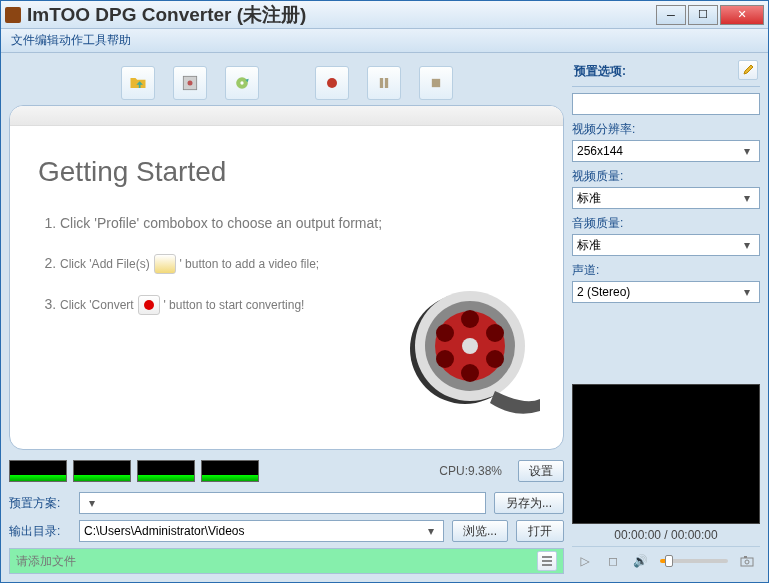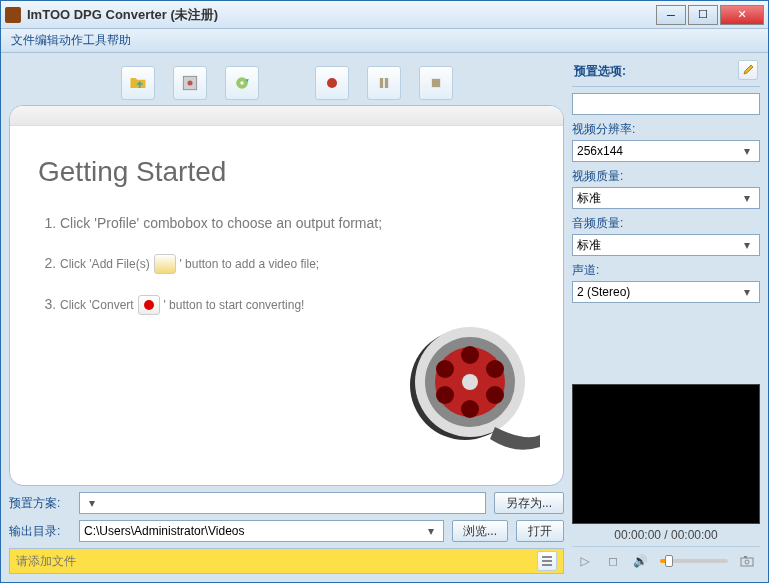--- a/index.html
+++ b/index.html
@@ -1,20 +1,20 @@
 <!DOCTYPE html>
 <html><head>
 <meta charset="utf-8">
 <style>
 * { box-sizing: border-box; margin: 0; padding: 0; font-family: "Microsoft YaHei", Tahoma, sans-serif; font-size: 12px; }
 body { background: #fff; }
 .window { width: 769px; height: 583px; border: 1px solid #2a6db0; background: #d6e4f0; display: flex; flex-direction: column; }
 .titlebar { height: 28px; background: linear-gradient(#f0f6fc, #d4e5f4); display: flex; align-items: center; padding: 0 4px; border-bottom: 1px solid #a8c0d8; }
 .titlebar .appicon { width: 16px; height: 16px; background: #8b4513; border-radius: 2px; margin-right: 6px; }
-.titlebar .title { flex: 1; font-weight: bold; font-size: 13px; color: #333; }
+.titlebar .title { flex: 1; font-weight: bold; font-size: 19px; color: #333; }
 .winbtns { display: flex; gap: 2px; }
 .winbtn { width: 30px; height: 20px; border: 1px solid #888; display: flex; align-items: center; justify-content: center; font-size: 11px; cursor: pointer; }
 .winbtn.min { background: linear-gradient(#eaf3fb,#c9def0); }
 .winbtn.max { background: linear-gradient(#eaf3fb,#c9def0); }
 .winbtn.close { background: linear-gradient(#f08080,#d63030); color: #fff; width: 44px; }
 .menubar { height: 24px; background: linear-gradient(#e8f1fa,#d0e2f2); display: flex; align-items: center; padding: 0 10px; border-bottom: 1px solid #a8c0d8; }
 .menubar span { color: #1a4d8a; cursor: pointer; }
 .bodyarea { flex: 1; padding: 8px; display: flex; gap: 8px; }
 .leftcol { flex: 1; display: flex; flex-direction: column; }
 .toolbar { height: 44px; display: flex; align-items: center; justify-content: center; gap: 18px; }
@@ -33,21 +33,21 @@
 .cpurow { height: 30px; display: flex; align-items: center; gap: 6px; margin-top: 6px; }
 .cpumeter { width: 58px; height: 22px; background: #000; border: 1px solid #666; position: relative; }
 .cpumeter::after { content:""; position:absolute; bottom:0; left:0; width:100%; height:30%; background:linear-gradient(#0f0,#0a0); }
 .cpuspacer { flex: 1; }
 .cputext { color: #555; font-size: 12px; margin-right: 10px; }
 .btn { height: 22px; padding: 0 10px; border: 1px solid #8aa8c4; background: linear-gradient(#fdfefe,#dae8f4); border-radius: 2px; cursor: pointer; font-size: 12px; color: #333; }
 .formrow { display: flex; align-items: center; gap: 8px; margin-top: 6px; }
 .formrow label { width: 62px; color: #1a4d8a; }
 .combo { flex: 1; height: 22px; border: 1px solid #8aa8c4; background: #fff; padding: 0 4px; display: flex; align-items: center; justify-content: space-between; cursor: pointer; }
 .combo .arrow { width: 16px; text-align: center; color: #555; }
-.statusbar { height: 26px; margin-top: 6px; border: 1px solid #a8c0d8; background: #fde047; display: flex; align-items: center; padding: 0 6px; gap: 6px; }
+.statusbar { height: 26px; margin-top: 6px; border: 1px solid #a8c0d8; background: #86efac; display: flex; align-items: center; padding: 0 6px; gap: 6px; }
 .statusbar .stext { flex: 1; color: #777; }
 .sicon { width: 20px; height: 20px; border: 1px solid #b8cfe2; background: linear-gradient(#fff,#e6eef6); border-radius: 2px; display: flex; align-items: center; justify-content: center; cursor: pointer; }
 .rightcol { width: 188px; display: flex; flex-direction: column; }
 .presethdr { height: 26px; display: flex; align-items: flex-end; justify-content: space-between; padding: 0 2px 6px; border-bottom: 1px solid #a9c3dc; margin-bottom: 6px;}
 .presethdr .lbl { color: #1a4d8a; font-weight: bold; }
 .field { margin-bottom: 6px; }
 .field label { color: #1a4d8a; display: block; margin-bottom: 2px; }
 .field .combo, .field input[type=text] { width: 100%; height: 22px; }
 .field input[type=text] { border: 1px solid #8aa8c4; padding: 0 4px; }
 .preview { margin-top: auto; background: #000; height: 140px; border: 1px solid #444; }
@@ -149,20 +149,29 @@
             <circle cx="75" cy="92" r="9" fill="#600"></circle>
             <circle cx="50" cy="52" r="9" fill="#600"></circle>
             <circle cx="100" cy="52" r="9" fill="#600"></circle>
             <circle cx="50" cy="78" r="9" fill="#600"></circle>
             <circle cx="100" cy="78" r="9" fill="#600"></circle>
             <path d="M100 110 Q130 125 145 118 L145 130 Q120 138 95 122 Z" fill="#555"></path>
           </svg>
         </div>
       </div>
 
+      <div class="cpurow">
+        <div class="cpumeter"></div>
+        <div class="cpumeter"></div>
+        <div class="cpumeter"></div>
+        <div class="cpumeter"></div>
+        <div class="cpuspacer"></div>
+        <span class="cputext"><span>CPU:</span><span>9.38%</span></span>
+        <button class="btn">设置</button>
+      </div>
 
       <div class="formrow">
         <label>预置方案:</label>
         <div class="combo">
             <span class="arrow">▾</span>
         </div>
         <button class="btn" style="width:70px">另存为...</button>
       </div>
 
       <div class="formrow">

